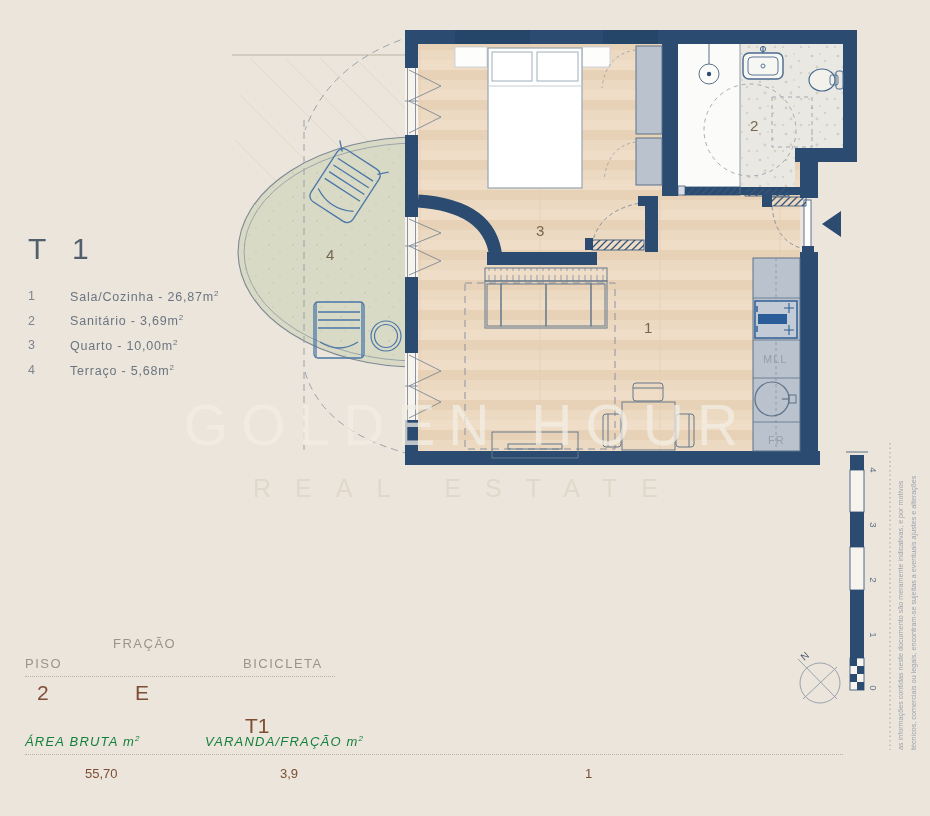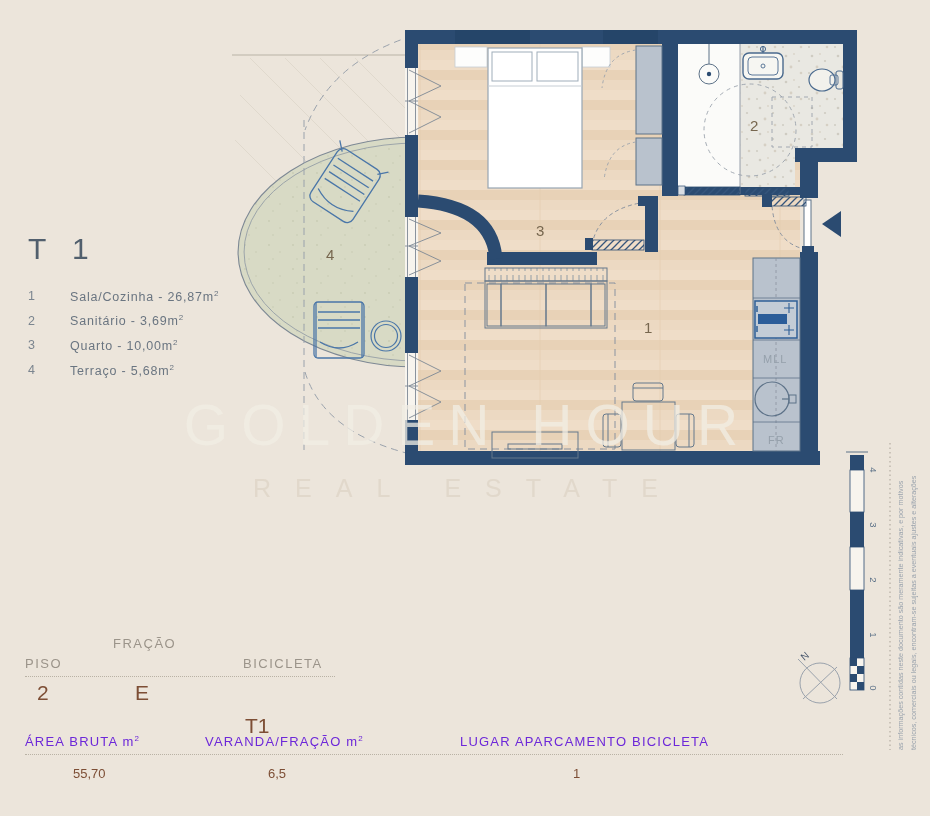--- a/index.html
+++ b/index.html
@@ -17,23 +17,23 @@
   .legend-title{font-size:30px;letter-spacing:9px;color:#515f6d;font-weight:400;margin-top:28px;}
   .legend-items{position:absolute;left:0;top:80px;width:280px;}
   .legend-row{display:flex;height:24.6px;align-items:center;font-size:12.5px;letter-spacing:0.8px;color:#6a7581;}
   .legend-row .num{width:42px;color:#7b858f;}
   sup{font-size:8px;}
   .watermark{position:absolute;left:175px;top:392px;width:585px;text-align:center;pointer-events:none;}
   .wm1{font-family:Liberation Sans, sans-serif;font-size:57px;letter-spacing:13px;color:rgba(242,237,228,0.75);white-space:nowrap;}
   .wm2{font-family:"Liberation Sans",sans-serif;font-size:25px;letter-spacing:24px;color:rgba(222,213,199,0.8);margin-top:16px;white-space:nowrap;}
   .info{position:absolute;left:25px;top:0;width:820px;height:816px;pointer-events:none;}
   .lbl1{position:absolute;font-size:13px;letter-spacing:1.5px;color:#9b948a;}
-  .lbl2{position:absolute;font-size:13px;letter-spacing:1.2px;color:#6d28d9;}
+  .lbl2{position:absolute;font-size:13px;letter-spacing:1.2px;color:#15803d;font-style:italic;}
   .val-big{position:absolute;font-size:21px;color:#7d4e35;}
-  .val-sm{position:absolute;font-size:13px;color:#7d4e35;}
+  .val-sm{position:absolute;font-size:13px;color:#7d4e35;margin-left:12px;}
   .dot1{position:absolute;left:0;top:676px;width:310px;border-top:1.5px dotted #b9b2a5;}
   .dot2{position:absolute;left:0;top:754px;width:818px;border-top:1.5px dotted #b9b2a5;}
 </style>
 </head>
 <body>
 
 <div class="page">
 
 <svg width="930" height="816" viewBox="0 0 930 816">
   <defs>
@@ -336,20 +336,19 @@
   <span class="lbl1" style="left:0;top:656px">PISO</span>
   <span class="lbl1" style="left:88px;top:636px">FRAÇÃO</span>
   <span class="lbl1" style="left:218px;top:656px">BICICLETA</span>
   <div class="dot1"></div>
   <span class="val-big" style="left:12px;top:681px">2</span>
   <span class="val-big" style="left:110px;top:681px">E</span>
   <span class="val-big" style="left:220px;top:714px">T1</span>
 
   <span class="lbl2" style="left:0;top:734px"><span>ÁREA BRUTA m</span><sup>2</sup></span>
   <span class="lbl2" style="left:180px;top:734px"><span>VARANDA/FRAÇÃO m</span><sup>2</sup></span>
-  <span class="lbl2" style="left:435px;top:734px">LUGAR APARCAMENTO BICICLETA</span>
   <div class="dot2"></div>
   <span class="val-sm" style="left:48px;top:766px">55,70</span>
-  <span class="val-sm" style="left:243px;top:766px">6,5</span>
+  <span class="val-sm" style="left:243px;top:766px">3,9</span>
   <span class="val-sm" style="left:548px;top:766px">1</span>
 </div>
 
 </div>
 
 </body></html>

